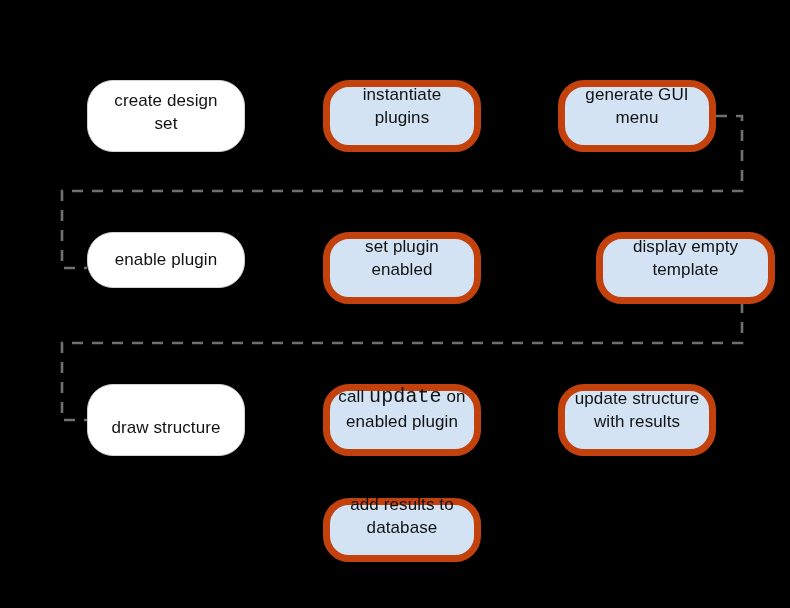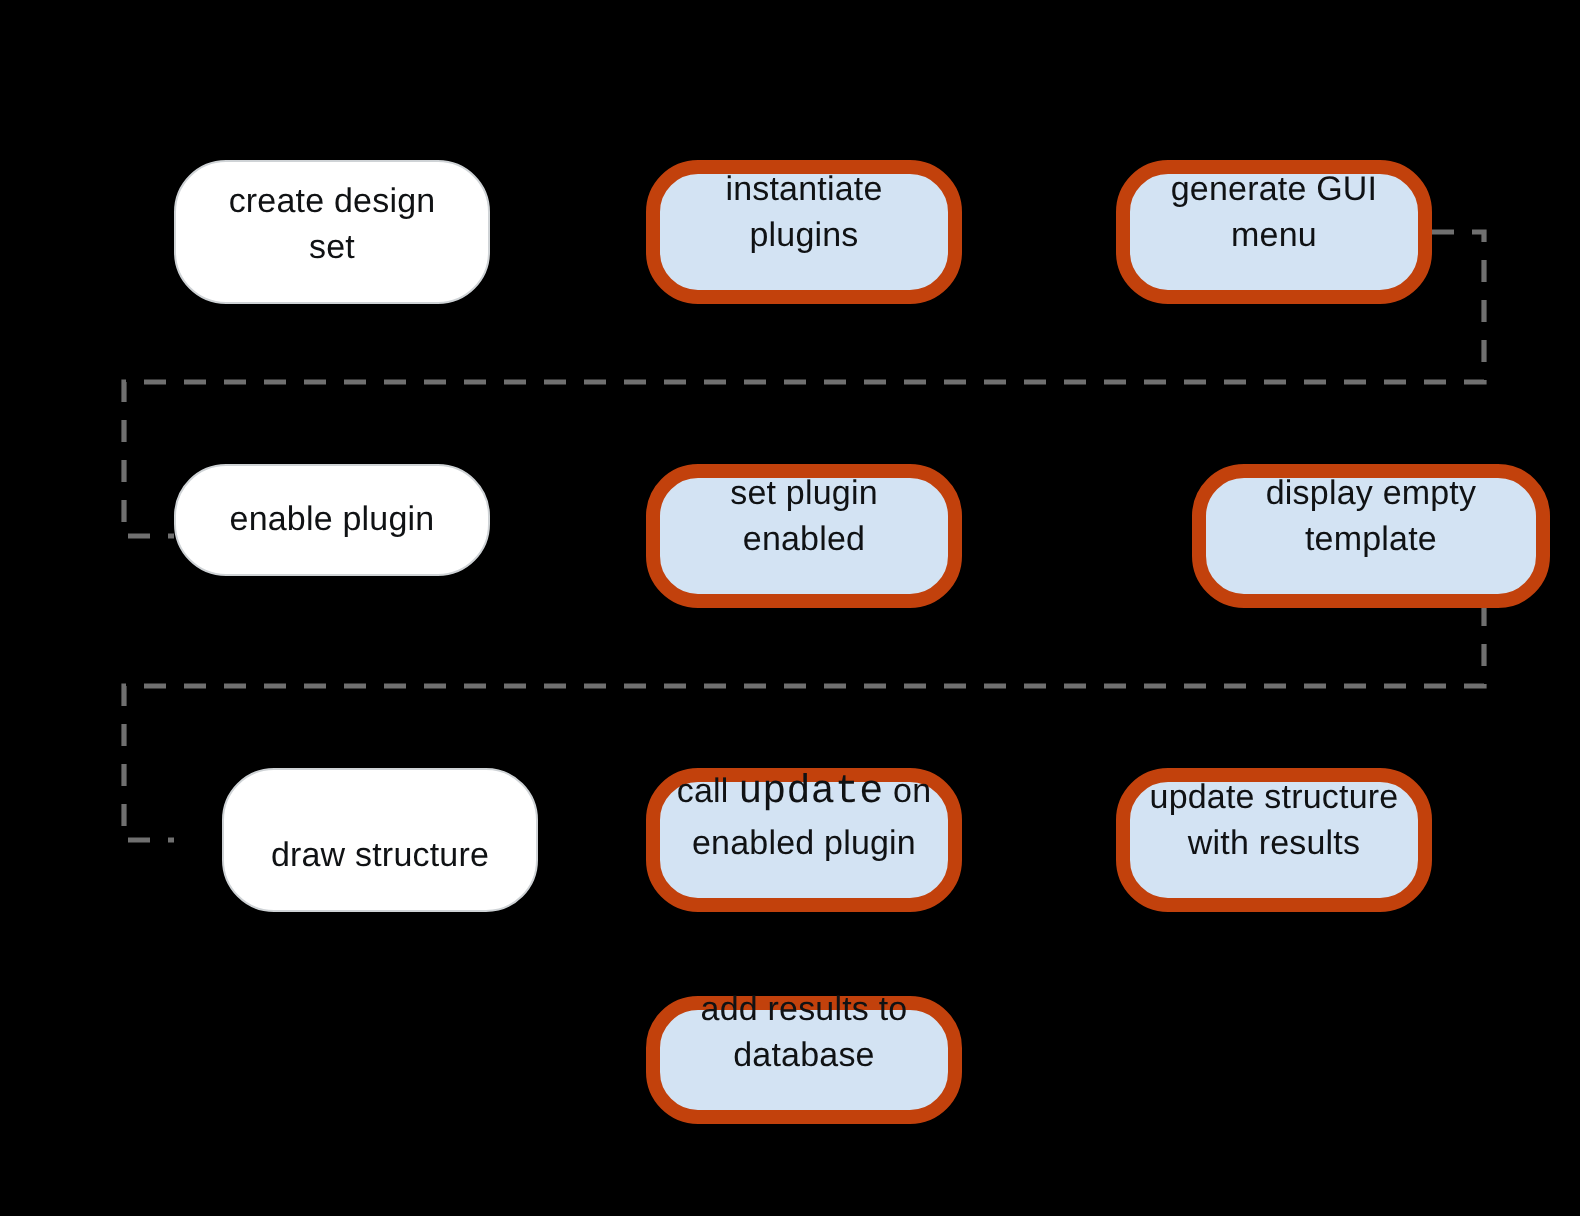--- a/index.html
+++ b/index.html
@@ -90,21 +90,21 @@
   <div class="node node-blue" style="left:323px; top:232px; width:158px; height:72px;">
     <span class="node-label">set plugin
 enabled</span>
   </div>
 
   <div class="node node-blue" style="left:558px; top:232px; width:179px; height:72px;margin-left:38px;">
     <span class="node-label">display empty
 template</span>
   </div>
 
-  <div class="node node-white" style="left:87px; top:384px; width:158px; height:72px;margin-left:24px;">
+  <div class="node node-white" style="left:87px; top:384px; width:158px; height:72px;">
     <span class="node-label">draw structure</span>
   </div>
 
   <div class="node node-blue" style="left:323px; top:384px; width:158px; height:72px;">
     <span class="node-label" id="mono-node-label">call <span class="mono">update</span> on
 enabled plugin</span>
   </div>
 
   <div class="node node-blue" style="left:558px; top:384px; width:158px; height:72px;">
     <span class="node-label">update structure

